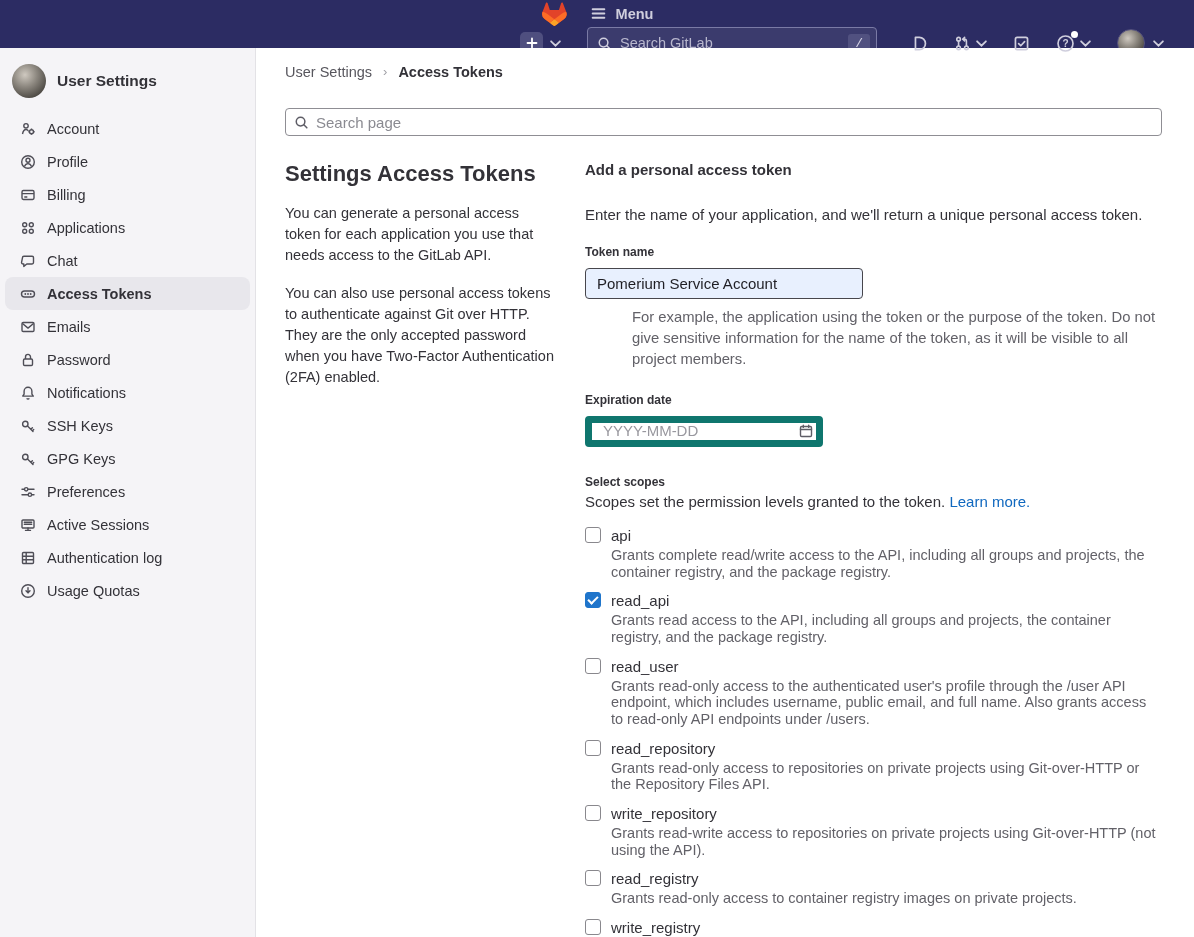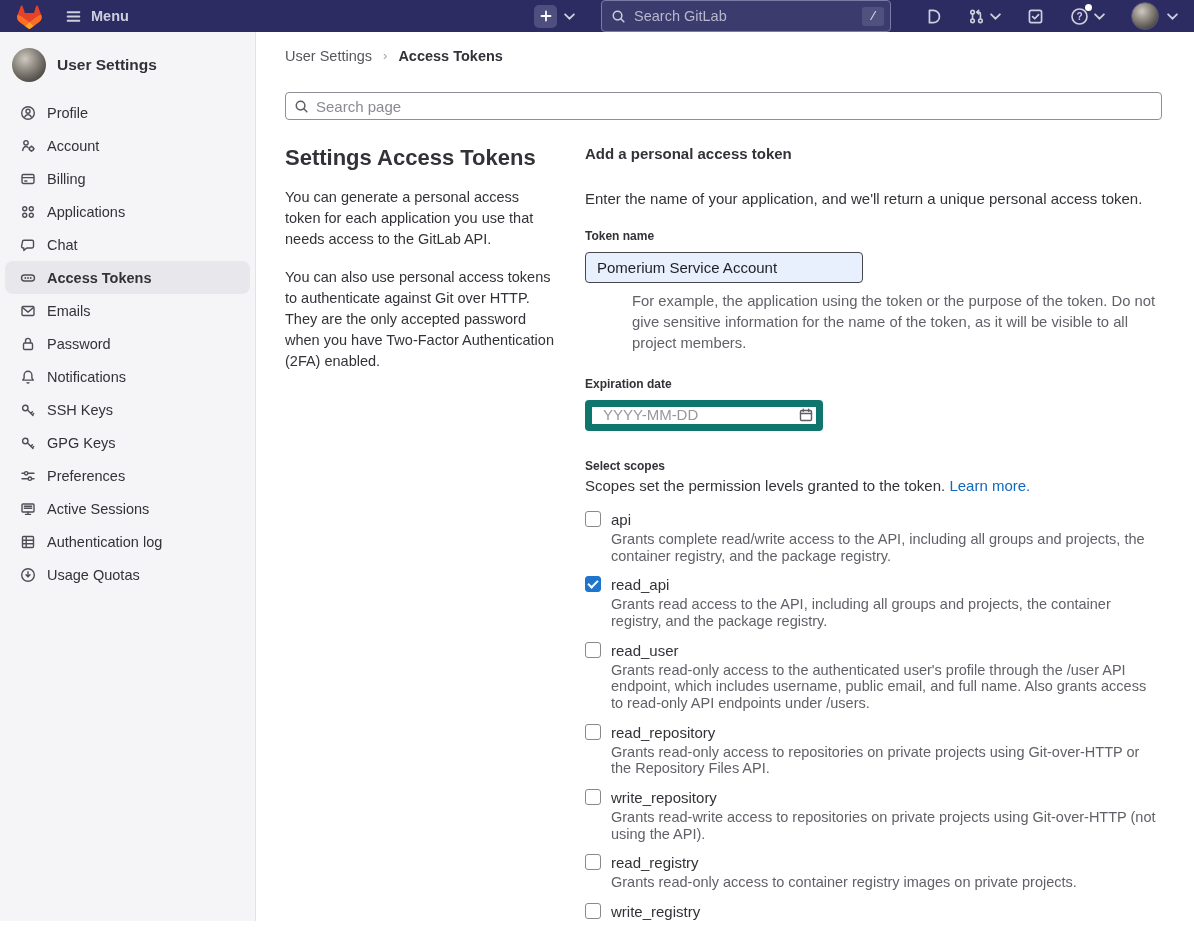--- a/index.html
+++ b/index.html
@@ -7,22 +7,22 @@
   body {
     font-family: "Liberation Sans", sans-serif;
     font-size: 14.5px;
     color: #333238;
     background: #fff;
   }
   svg { display:block; }
 
   
   .navbar {
-    height:32px; background:#2c2c63; color:#cfcedd;
-    display:flex; align-items:center; padding:0 16px;
+    height:48px; background:#2c2c63; color:#cfcedd;
+    display:flex; align-items:center; padding:0 30px;flex-direction:column;
   }
   .nav-left { display:flex; align-items:center; }
   .logo { width:27px; height:27px; display:block; cursor:pointer; }
   .menu-btn {
     display:flex; align-items:center; gap:9px; margin-left:22px;
     background:transparent; border:0; color:#cfcedd; cursor:pointer;
     font: 600 14.5px "Liberation Sans", sans-serif;
   }
   .nav-right { margin-left:auto; display:flex; align-items:center;justify-content:flex-end; }
   .plus-group { display:flex; align-items:center; gap:7px; cursor:pointer; margin-right:26px; }
@@ -242,37 +242,37 @@
 
   <aside class="sidebar">
     <div class="sidebar-header">
       <span class="avatar side"></span>
       <span class="sidebar-title">User Settings</span>
     </div>
 
     <div class="nav-item">
       <span class="nav-icon">
           <svg width="16" height="16" viewBox="0 0 16 16" fill="none" stroke="currentColor" stroke-width="1.4">
-            <circle cx="8" cy="8" r="6.3"></circle>
-            <circle cx="8" cy="6.3" r="2"></circle>
-            <path d="M4.4 12.6c.8-2 2.1-3 3.6-3s2.8 1 3.6 3"></path>
-          </svg>
-        </span>
-      <span class="nav-label">Profile</span>
-    </div>
-    <div class="nav-item">
-      <span class="nav-icon">
-          <svg width="16" height="16" viewBox="0 0 16 16" fill="none" stroke="currentColor" stroke-width="1.4">
             <circle cx="6" cy="4.8" r="2.2"></circle>
             <path d="M2.5 13c.6-3 1.9-4.5 3.5-4.5 1 0 1.8.5 2.4 1.4"></path>
             <circle cx="11.5" cy="10.7" r="2"></circle>
             <path d="M11.5 7.6v1m0 4.2v1m3.1-3.1h-1m-4.2 0h-1"></path>
           </svg>
         </span>
       <span class="nav-label">Account</span>
+    </div>
+    <div class="nav-item">
+      <span class="nav-icon">
+          <svg width="16" height="16" viewBox="0 0 16 16" fill="none" stroke="currentColor" stroke-width="1.4">
+            <circle cx="8" cy="8" r="6.3"></circle>
+            <circle cx="8" cy="6.3" r="2"></circle>
+            <path d="M4.4 12.6c.8-2 2.1-3 3.6-3s2.8 1 3.6 3"></path>
+          </svg>
+        </span>
+      <span class="nav-label">Profile</span>
     </div>
     <div class="nav-item">
       <span class="nav-icon">
           <svg width="16" height="16" viewBox="0 0 16 16" fill="none" stroke="currentColor" stroke-width="1.4">
             <rect x="2" y="3.5" width="12" height="9" rx="1.4"></rect>
             <path d="M2 6.6h12M4.3 10h3"></path>
           </svg>
         </span>
       <span class="nav-label">Billing</span>
     </div>

